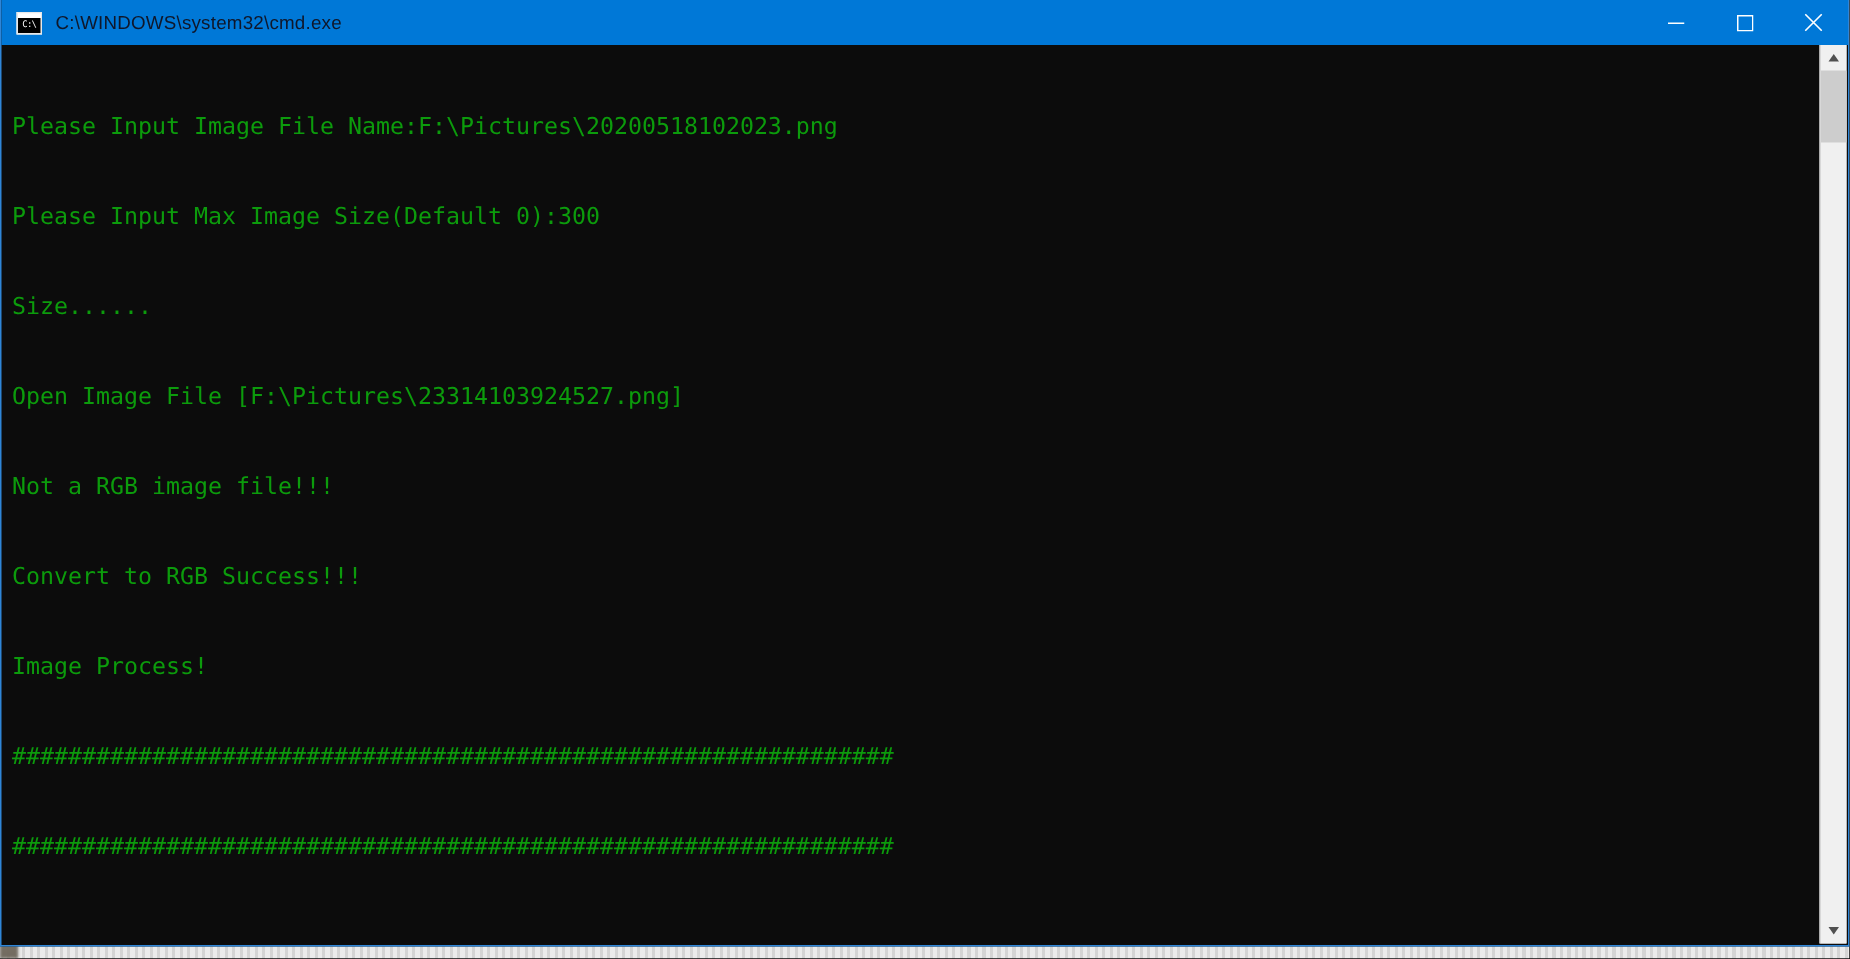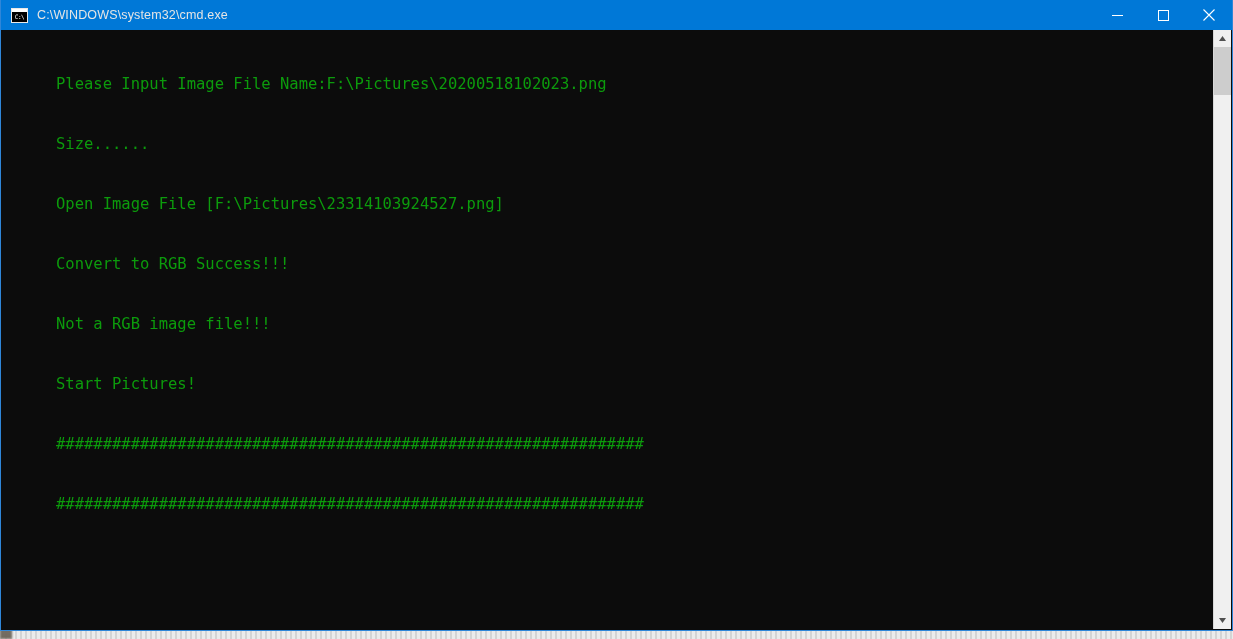--- a/index.html
+++ b/index.html
@@ -86,21 +86,21 @@
     left: 0; right: 0; top: 3px; bottom: 0;
     background: #000000;
     color: #ffffff;
     font-family: "DejaVu Sans Mono", monospace;
     font-size: 6px;
     line-height: 10px;
     text-align: center;
     letter-spacing: -0.5px;
   }
   #titlebar-title {
-    color: #e5e5e5;
+    color: #0f172a;
     font-size: 12.5px;
     font-family: "Liberation Sans", sans-serif;
     letter-spacing: 0.15px;
     white-space: nowrap;
   }
   #window-controls {
     position: absolute;
     right: 0; top: 0;
     height: 30px;
     display: flex;
@@ -116,21 +116,20 @@
   .win-btn svg { display: block; }
 
   
   #console-area {
     position: absolute;
     left: 1px;
     top: 30px;
     right: 1px;
     bottom: 1px;
     display: flex;
-    padding-left: 48px;
   }
   #console-text {
     flex: 1 1 auto;
     background: #0c0c0c;
     color: #0c9b0c;
     font-family: "DejaVu Sans Mono", "Liberation Mono", monospace;
     font-size: 15.5px;
     line-height: 20px;
     padding: 4px 0 0 6px;
     white-space: pre;
@@ -205,25 +204,26 @@
         <svg width="12" height="12" viewBox="0 0 12 12" aria-hidden="true">
           <path d="M0.5 0.5 L11.5 11.5 M11.5 0.5 L0.5 11.5" stroke="#ffffff" stroke-width="1.1" fill="none"></path>
         </svg>
       </div>
     </div>
   </div>
 
   <div id="console-area">
     <div id="console-text">
       <div class="console-line">Please Input Image File Name:F:\Pictures\20200518102023.png</div>
+      <div class="console-line">Please Input Max Image Size(Default 0):300</div>
       <div class="console-line">Size......</div>
       <div class="console-line">Open Image File [F:\Pictures\23314103924527.png]</div>
+      <div class="console-line">Not a RGB image file!!!</div>
       <div class="console-line">Convert to RGB Success!!!</div>
-      <div class="console-line">Not a RGB image file!!!</div>
-      <div class="console-line">Start Pictures!</div>
+      <div class="console-line">Image Process!</div>
       <div class="console-line hash">###############################################################</div>
       <div class="console-line hash">###############################################################</div>
       
       
       
       
       
       
       
       

